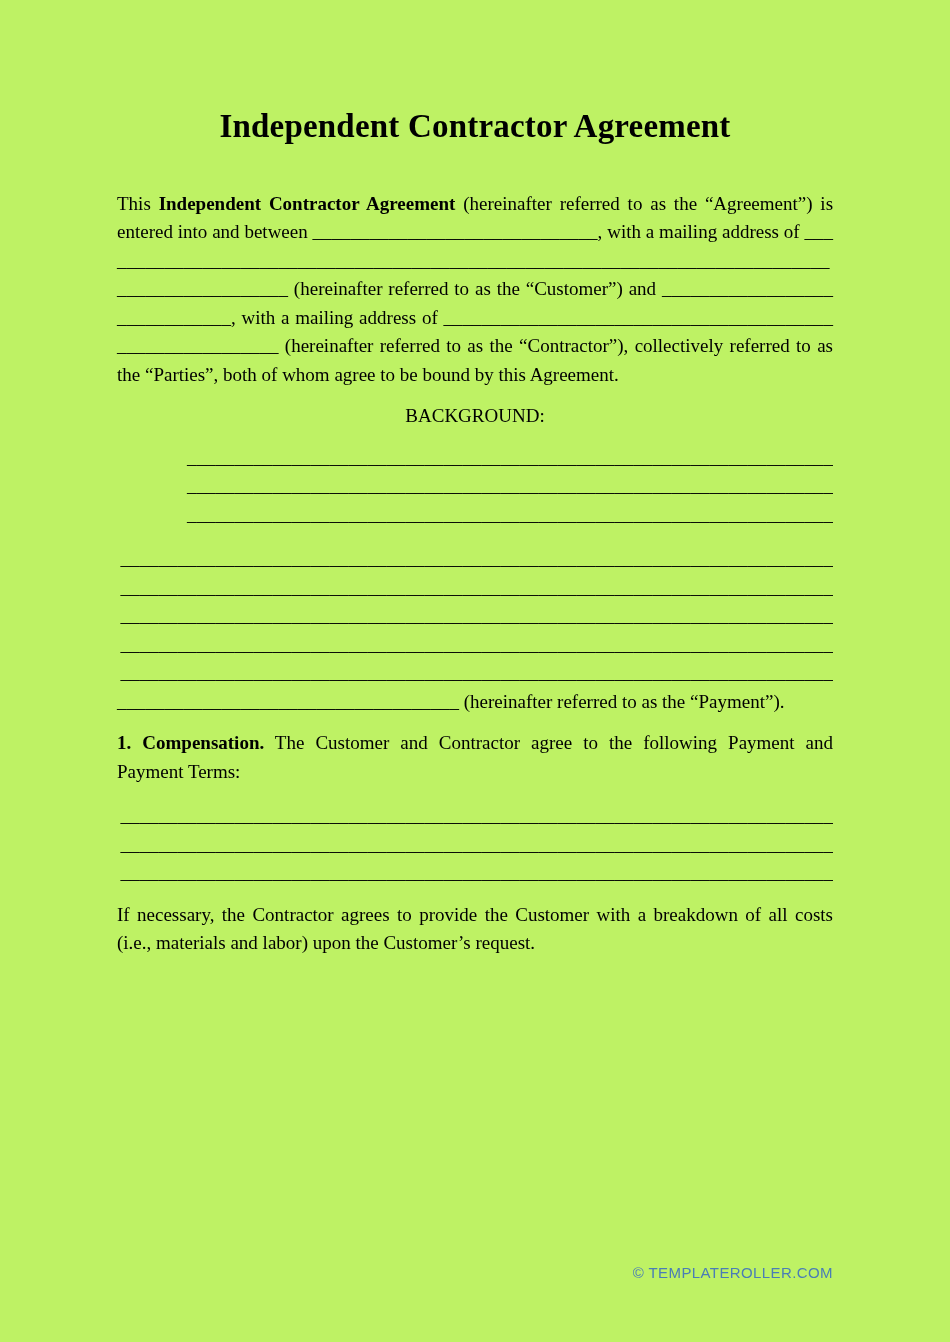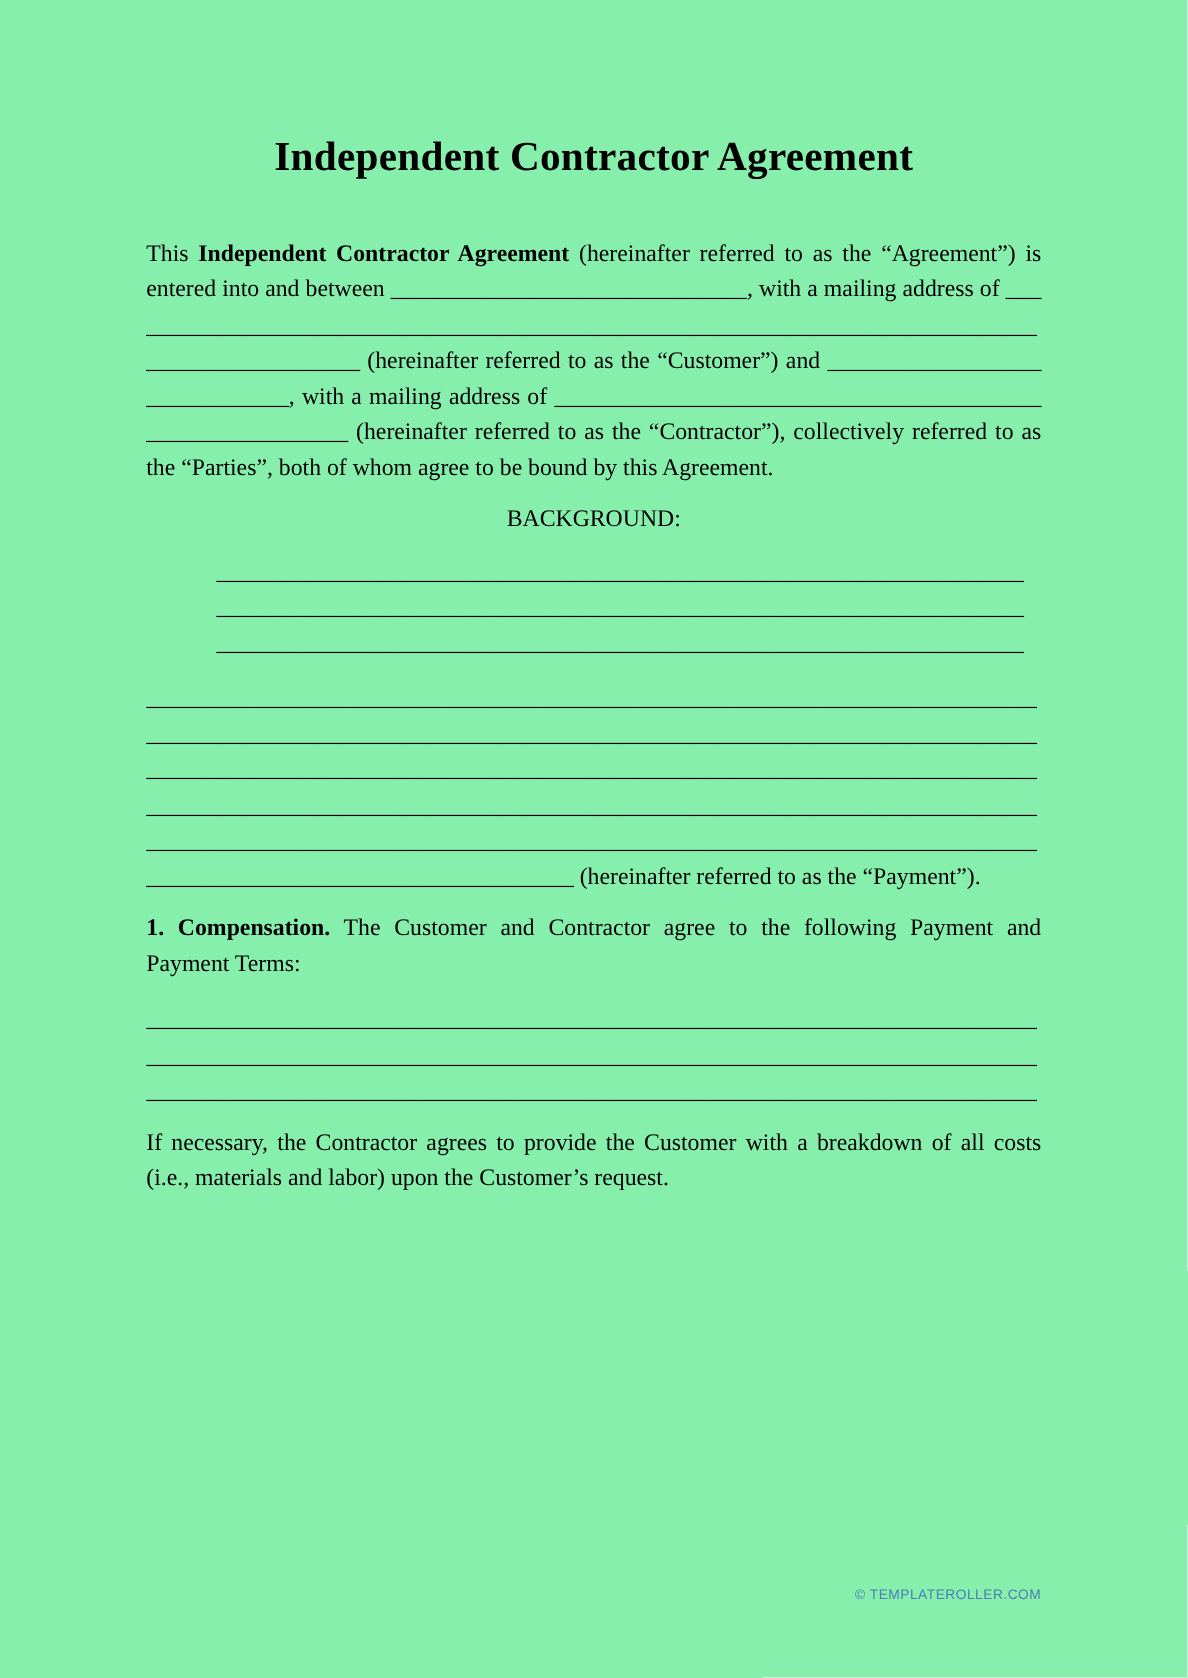--- a/index.html
+++ b/index.html
@@ -2,21 +2,21 @@
 <html><head>
 <meta charset="utf-8">
 <style>
   * { margin: 0; padding: 0; box-sizing: border-box; }
   html, body { background: #ffffff; }
   .page {
     position: relative;
     width: 950px;
     height: 1342px;
     margin: 0 auto;
-    background: #86efac;
+    background: #bef264;
     font-family: "Liberation Serif", serif;
     font-size: 19px;
     line-height: 1.5;
     color: #000000;
     overflow: hidden;
   }
   .content { padding: 102px 117px 0 117px; }
   .doc-title {
     font-family: "Liberation Serif", serif;
     font-size: 33px;
@@ -39,31 +39,31 @@
     margin-left: 56px;
     margin-bottom: 13px;
   }
   .indent-block .lead-line { text-align: justify; }
   .fill-lines { margin-top: 8px; }
   .fill-block {
     margin-top: 16px;
     margin-bottom: 13px;
   }
   .fill-line {
-    text-align: left;
+    text-align: right;
     white-space: nowrap;
     overflow: hidden;
   }
   .closing-line { text-align: left; }
   .page-footer {
     position: absolute;
     right: 117px;
     bottom: 58px;
     font-family: "Liberation Sans", sans-serif;
-    font-size: 11px;
+    font-size: 15px;
     letter-spacing: 0.4px;
     color: #4a7db6;
     cursor: pointer;
     text-decoration: none;
   }
 </style>
 </head>
 <body>
 
 <div class="page">

